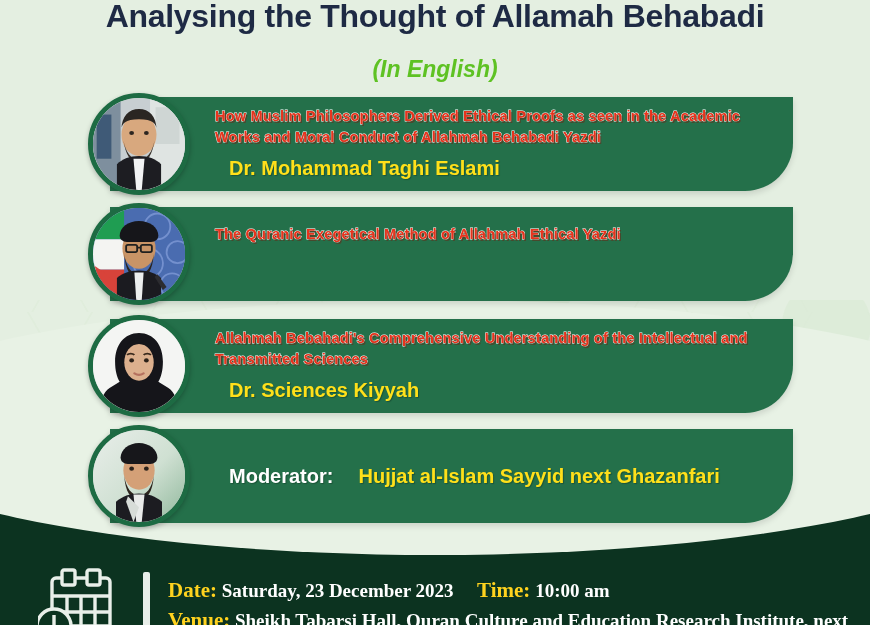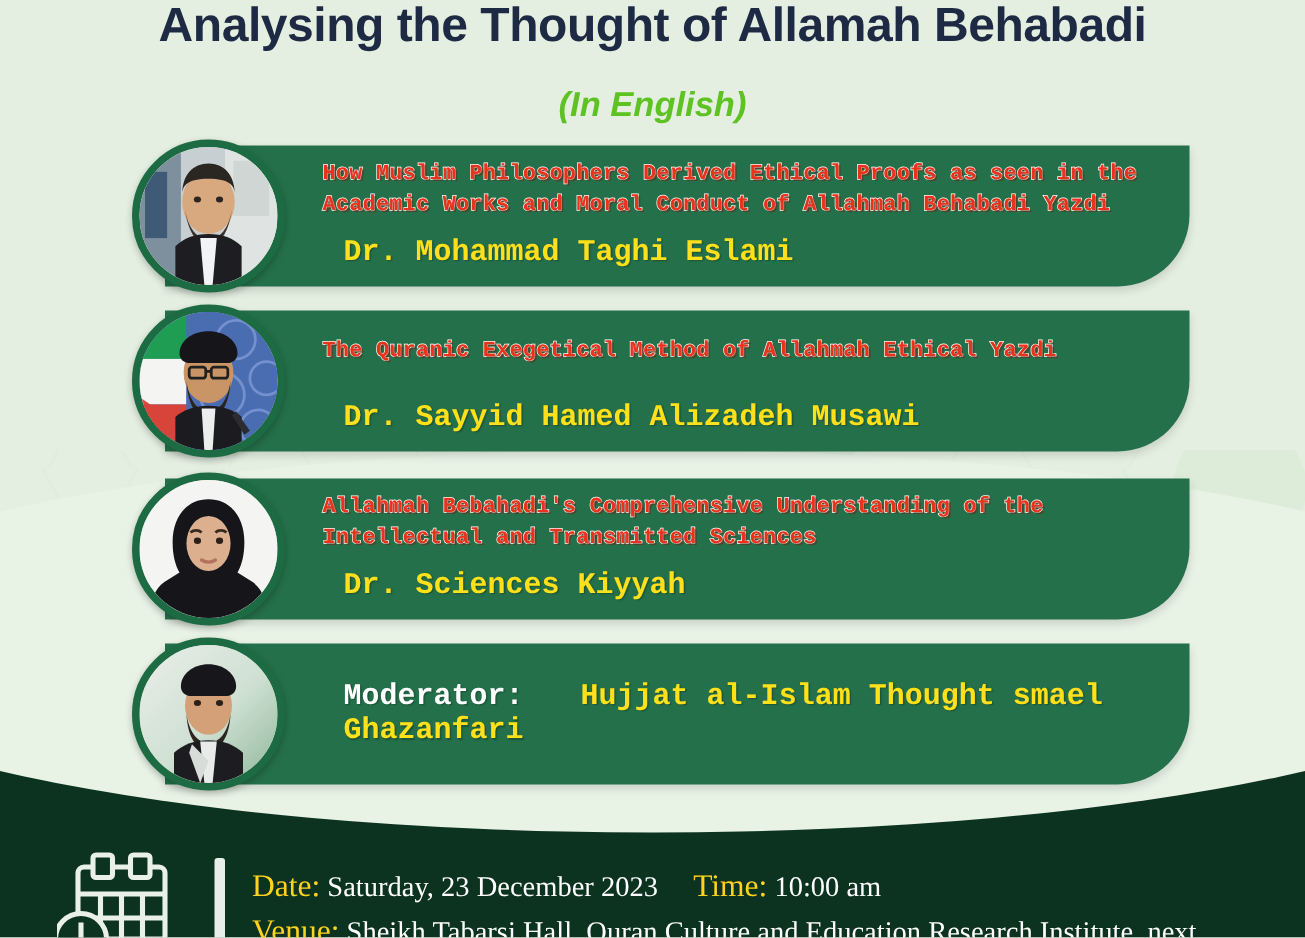--- a/index.html
+++ b/index.html
@@ -81,21 +81,21 @@
     width:102px;height:102px;border-radius:50%;
     border:5px solid #1d6b43;
     box-sizing:border-box;
     overflow:hidden;
     background:#cfd8d2;
     box-shadow:0 2px 5px rgba(0,0,0,.25);
     z-index:4;
   }
   .avatar .face{position:absolute;inset:0;}
 
-  .bar-inner{position:absolute;left:105px;right:18px;top:0;bottom:0;font-family:Liberation Mono, monospace;}
+  .bar-inner{position:absolute;left:105px;right:18px;top:0;bottom:0;}
   .topic{
     position:absolute;left:0;right:0;top:9px;
     color:#e8331c;
     font-size:14.5px;font-weight:bold;line-height:1.45;
     letter-spacing:.2px;
     -webkit-text-stroke:.9px #ffffff;
     paint-order:stroke fill;
     text-shadow:1.5px 1.5px 0 rgba(120,25,10,.45);
   }
   .topic.one-line{top:17px;}
@@ -111,21 +111,21 @@
     text-shadow:1px 1px 1px rgba(0,0,0,.25);
   }
   .mod-label{color:#ffffff;text-align:right;}
   .mod-name{color:#ffe01a;}
 
   
   .cal-icon{position:absolute;left:38px;top:568px;width:86px;height:78px;}
   .divider{position:absolute;left:143px;top:572px;width:7px;height:70px;background:#e8eee9;border-radius:2px;}
   .foot-lines{position:absolute;left:168px;top:576px;right:10px;
     font-family:"Liberation Serif",serif;}
-  .foot-line{white-space:nowrap;color:#ffffff;font-size:19px;font-weight:normal;line-height:1.42;}
+  .foot-line{white-space:nowrap;color:#ffffff;font-size:19px;font-weight:bold;line-height:1.42;}
   .lbl{color:#ffd21e;font-size:21px;}
   .gap{display:inline-block;width:14px;}
 </style>
 </head>
 <body>
 
 <div id="poster">
 
   <div class="bg-base"></div>
   <div class="bg-pattern"></div>
@@ -160,21 +160,20 @@
         <path d="M26 72c6-6 14-9 24-9s18 3 24 9v28H26z" fill="#1d1d22"></path>
         <path d="M44 66h12l-3 34h-6z" fill="#f2f3f4"></path>
       </svg>
     </div>
   </div>
 
   <div class="row" style="top:207px;">
     <div class="bar">
       <div class="bar-inner">
         <div class="topic one-line">The Quranic Exegetical Method of Allahmah Ethical Yazdi</div>
-        <div class="speaker">Dr. Sayyid Hamed Alizadeh Musawi</div>
       </div>
     </div>
     <div class="avatar">
       <svg class="face" viewBox="0 0 100 100">
         <rect width="100" height="100" fill="#4b6fb5"></rect>
         <rect x="0" y="0" width="34" height="34" fill="#1f9d52"></rect>
         <rect x="0" y="34" width="34" height="33" fill="#f4f4f2"></rect>
         <rect x="0" y="67" width="34" height="33" fill="#d8433a"></rect>
         <path d="M34 0h66v100H34z" fill="#4a6cb0"></path>
         <g stroke="#7f9ad6" stroke-width="2" fill="none" opacity=".8">
@@ -217,21 +216,21 @@
       </svg>
     </div>
   </div>
 
   <div class="row" style="top:429px;">
     <div class="bar">
       <div class="bar-inner">
         <div class="mod-line">
           <span class="mod-label">Moderator:</span>
           <span class="gap"></span>
-          <span class="mod-name">Hujjat al-Islam Thought  smael Ghazanfari</span>
+          <span class="mod-name">Hujjat al-Islam Sayyid  next Ghazanfari</span>
         </div>
       </div>
     </div>
     <div class="avatar">
       <svg class="face" viewBox="0 0 100 100">
         <defs>
           <linearGradient id="modbg" x1="0" y1="0" x2="1" y2="1">
             <stop offset="0%" stop-color="#e9eeea"></stop>
             <stop offset="55%" stop-color="#cfe0d2"></stop>
             <stop offset="100%" stop-color="#8fb79b"></stop>

